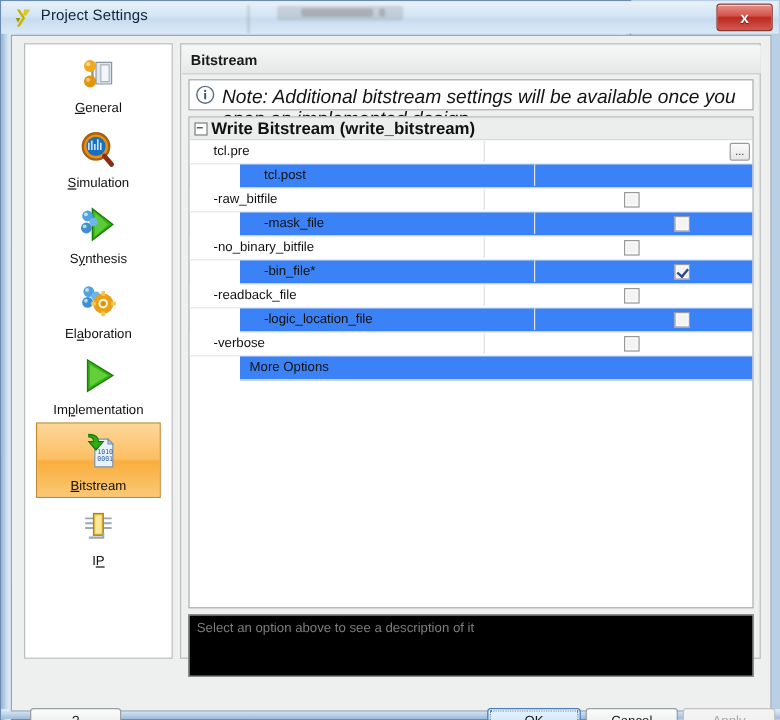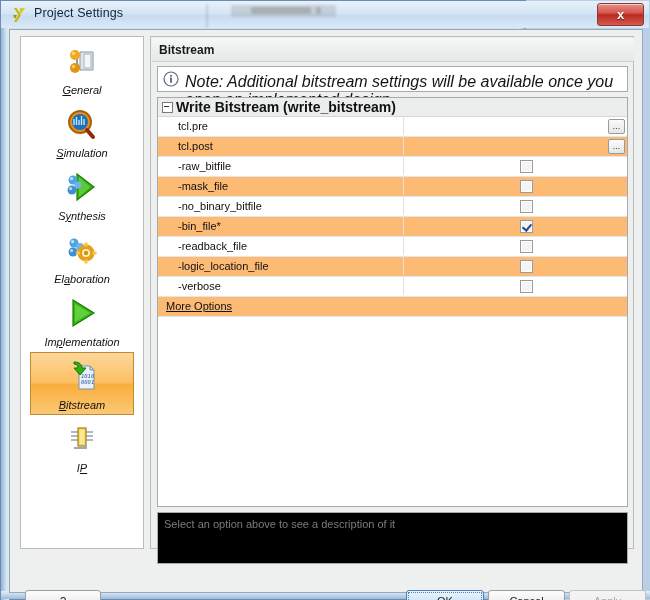--- a/index.html
+++ b/index.html
@@ -54,21 +54,21 @@
   }
   
   #sidebar{
     position:absolute;left:10px;top:6px;width:124px;height:513px;
     background:#fff;border:1px solid #bcbcbc;box-sizing:border-box;
     overflow:hidden;
   }
   .nav-item{
     position:relative;width:104px;margin:0 auto;
     padding:6px 0 3px;text-align:center;cursor:pointer;
-    box-sizing:border-box;border:1px solid transparent;font-style:italic;
+    box-sizing:border-box;border:1px solid transparent;
   }
   .nav-item.selected{
     background:linear-gradient(180deg,#fcd79a 0%,#fcbf62 48%,#f9ae3d 52%,#fbc876 100%);
     border:1px solid #c08a33;
   }
   .nav-label{display:block;margin-top:2px;font-size:11px;color:#111;}
   .nav-label u{text-decoration:underline;}
   .nav-icon{display:block;margin:0 auto;height:38px;width:44px;}
   
   #main{
@@ -104,21 +104,21 @@
   }
   #tree-toggle:after{
     content:"";position:absolute;left:1px;top:3px;width:5px;height:1px;background:#333;
   }
   #grid-head span.ht{position:absolute;left:18px;top:0;}
   .row{
     position:relative;height:19px;line-height:19px;
     border-bottom:1px solid #e4e6e6;font-size:11px;color:#111;
   }
   .row.odd{background:#ffffff;}
-  .row.even{background:#fdba74;}
+  .row.even{background:#3b82f6;margin-left:42px;}
   .row .pname{position:absolute;left:20px;top:0;}
   .row .vcell{
     position:absolute;left:245px;top:0;width:225px;height:18px;
     border-left:1px solid #e0e2e2;box-sizing:border-box;
   }
   .cbx{
     position:absolute;left:116px;top:3px;width:13px;height:13px;
     border:1px solid #9a9a9a;background:#f4f4f4;box-sizing:border-box;
     box-shadow:inset 0 0 0 1px #fff;cursor:pointer;
   }
@@ -126,21 +126,21 @@
     content:"";position:absolute;left:3px;top:1px;width:4px;height:7px;
     border:solid #2b4a8b;border-width:0 2px 2px 0;transform:rotate(40deg);
   }
   .browse{
     position:absolute;right:3px;top:2px;width:17px;height:15px;
     border:1px solid #9a9a9a;border-radius:2px;
     background:linear-gradient(180deg,#fbfbfb 0%,#e6e6e6 100%);
     font-size:9px;line-height:12px;text-align:center;color:#333;cursor:pointer;
     box-sizing:border-box;
   }
-  .row.more .pname{left:8px;text-decoration:underline;}
+  .row.more .pname{left:8px;}
   
   #desc{
     position:absolute;left:6px;top:475px;width:471px;height:52px;
     background:#000000;border:1px solid #a9a9a9;box-sizing:border-box;
     padding:5px 6px;color:#7c7c7c;font-size:11px;
   }
   
   .btn{
     position:absolute;height:22px;box-sizing:border-box;
     border:1px solid #9a9fa4;border-radius:3px;

